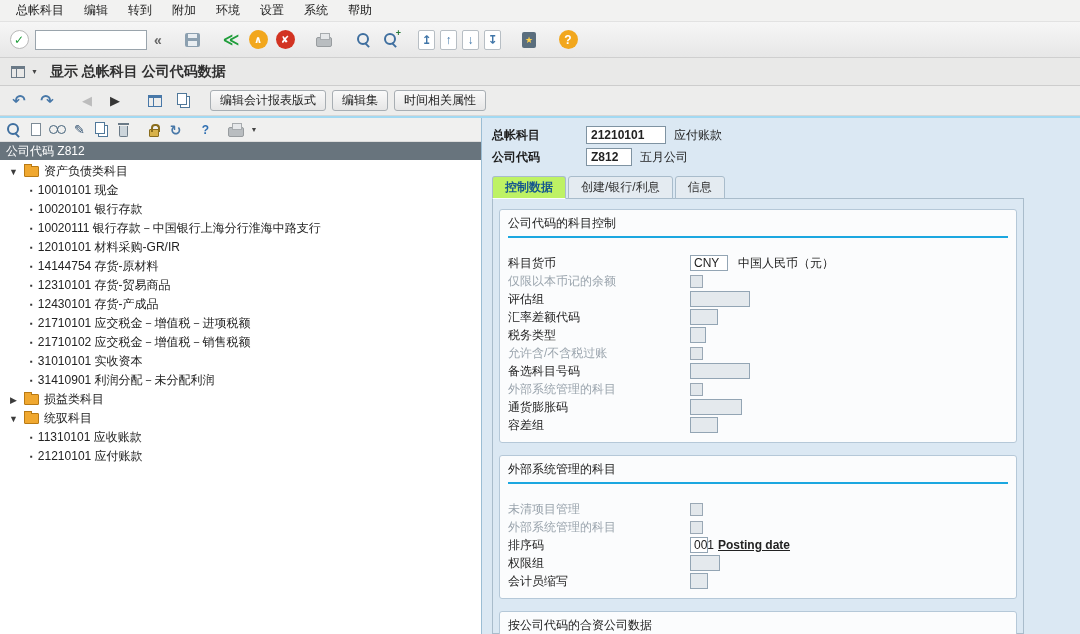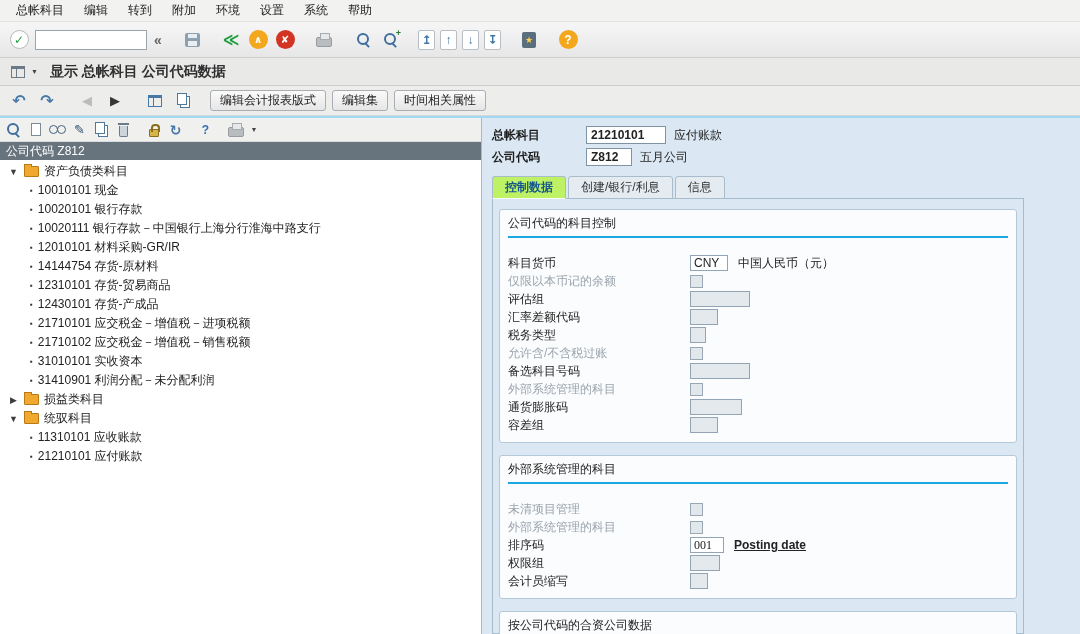--- a/index.html
+++ b/index.html
@@ -107,21 +107,21 @@
   .flabel.dis { color:#9aa4ad; }
   .field { height:16px; border:1px solid #93a5b4; background:#fff; display:inline-flex; align-items:center; padding:0 3px; }
   .field.empty { background:#e4e9ed; }
   .checkbox { width:13px; height:13px; border:1px solid #9aa8b5; background:#e2e7eb; display:inline-block; }
   .select { height:18px; border:1px solid #93a5b4; background:#fff; display:inline-flex; align-items:center; justify-content:space-between; padding-left:4px; }
   .select .caret { width:15px; height:100%; display:inline-flex; align-items:center; justify-content:center;
     font-size:7px; color:#333; border-left:1px solid #b8c4ce; background:#eef1f4; }
   .fsuffix { margin-left:10px; }
   .fsuffix.b { font-weight:bold;text-decoration:underline; }
   .w-cur{width:38px;} .w-xs{width:16px;} .w-s{width:28px;} .w-m{width:60px;} .w-infl{width:52px;}
-  .w-dd{width:160px;} .w-srt{width:34px;font-family:Liberation Serif, serif;} .w-auth{width:30px;} .w-acct{width:18px;}
+  .w-dd{width:160px;} .w-srt{width:18px;} .w-auth{width:30px;} .w-acct{width:18px;}
 </style>
 </head>
 <body>
 
 <div class="menubar" id="menubar">
     <span class="menu-item">总帐科目</span>
     <span class="menu-item">编辑</span>
     <span class="menu-item">转到</span>
     <span class="menu-item">附加</span>
     <span class="menu-item">环境</span>

